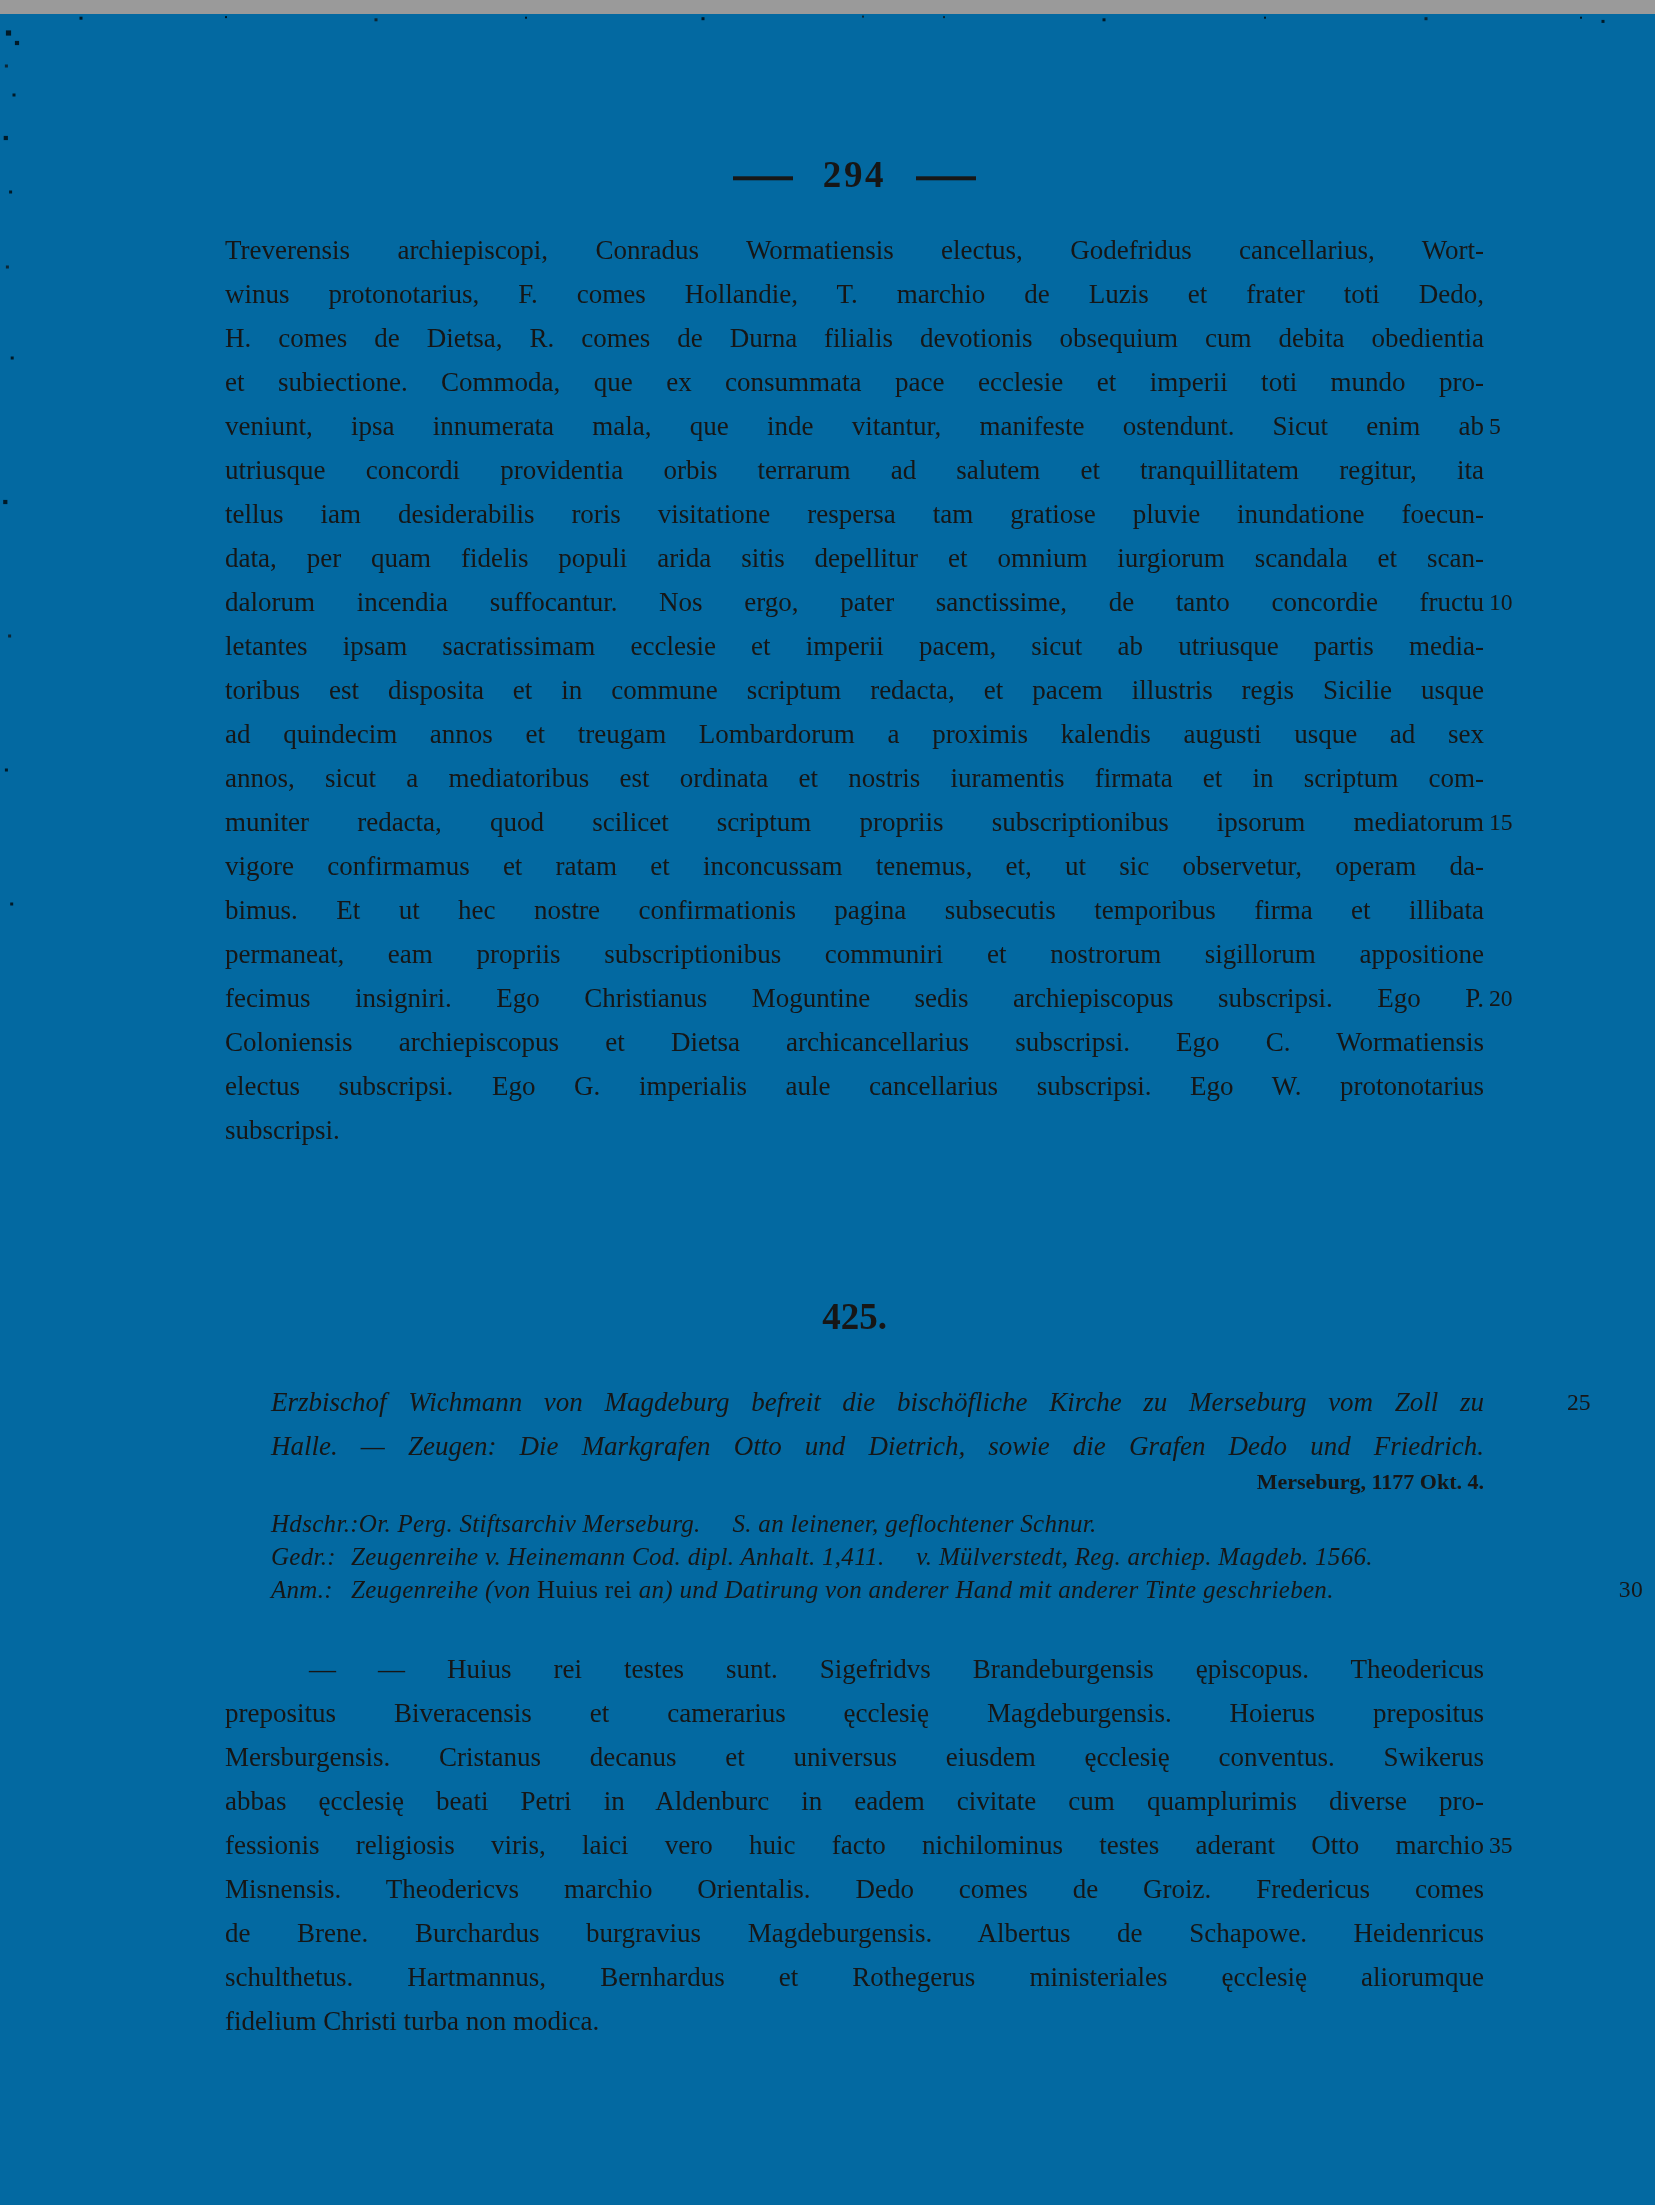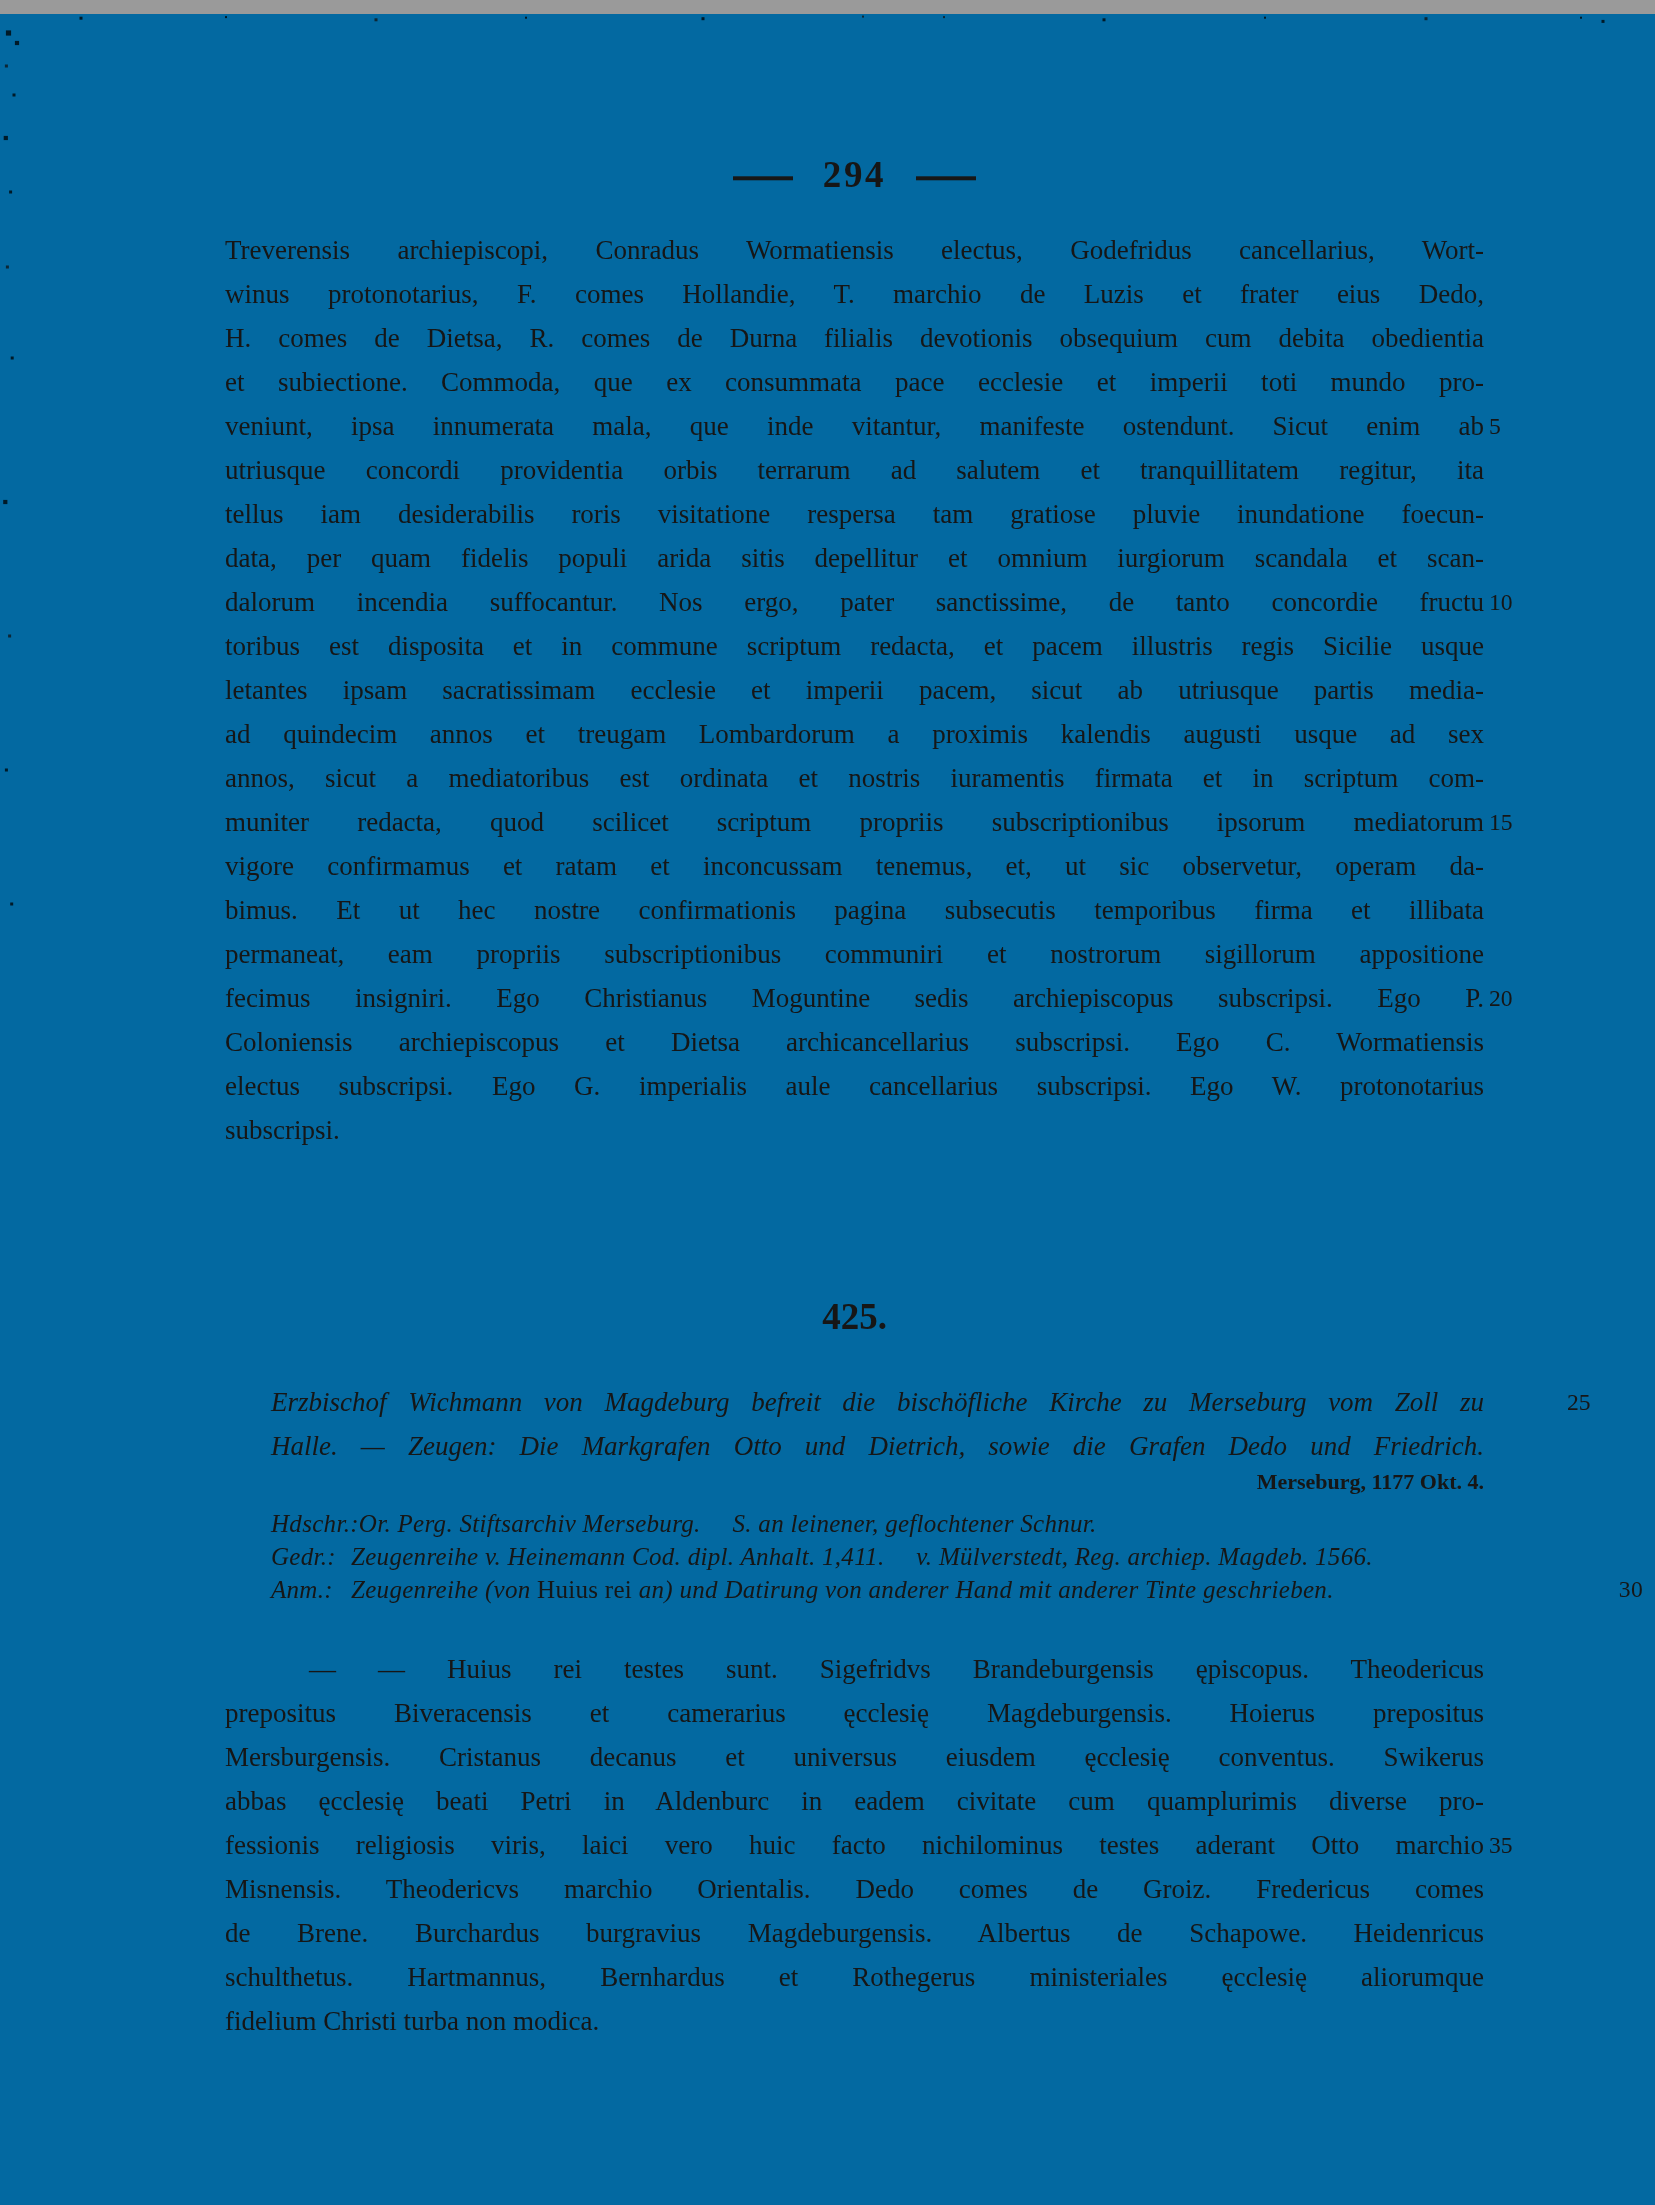--- a/index.html
+++ b/index.html
@@ -166,30 +166,30 @@
   <div class="noise"></div>
 
   <header class="p-header">
     <span class="rule"></span>
     <span class="pagenum">294</span>
     <span class="rule"></span>
   </header>
 
   <section class="tblock para1">
     <div class="bl jl"><span class="lt">Treverensis archiepiscopi, Conradus Wormatiensis electus, Godefridus cancellarius, Wort-</span><span class="ln"></span></div>
-    <div class="bl jl"><span class="lt">winus protonotarius, F. comes Hollandie, T. marchio de Luzis et frater eius Dedo,</span><span class="ln"></span></div>
+    <div class="bl jl"><span class="lt">winus protonotarius, F. comes Hollandie, T. marchio de Luzis et frater toti Dedo,</span><span class="ln"></span></div>
     <div class="bl jl"><span class="lt">H. comes de Dietsa, R. comes de Durna filialis devotionis obsequium cum debita obedientia</span><span class="ln"></span></div>
     <div class="bl jl"><span class="lt">et subiectione. Commoda, que ex consummata pace ecclesie et imperii toti mundo pro-</span><span class="ln"></span></div>
     <div class="bl jl"><span class="lt">veniunt, ipsa innumerata mala, que inde vitantur, manifeste ostendunt. Sicut enim ab</span><span class="ln">5</span></div>
     <div class="bl jl"><span class="lt">utriusque concordi providentia orbis terrarum ad salutem et tranquillitatem regitur, ita</span><span class="ln"></span></div>
     <div class="bl jl"><span class="lt">tellus iam desiderabilis roris visitatione respersa tam gratiose pluvie inundatione foecun-</span><span class="ln"></span></div>
     <div class="bl jl"><span class="lt">data, per quam fidelis populi arida sitis depellitur et omnium iurgiorum scandala et scan-</span><span class="ln"></span></div>
     <div class="bl jl"><span class="lt">dalorum incendia suffocantur. Nos ergo, pater sanctissime, de tanto concordie fructu</span><span class="ln">10</span></div>
+    <div class="bl jl"><span class="lt">letantes ipsam sacratissimam ecclesie et imperii pacem, sicut ab utriusque partis media-</span><span class="ln"></span></div>
     <div class="bl jl"><span class="lt">toribus est disposita et in commune scriptum redacta, et pacem illustris regis Sicilie usque</span><span class="ln"></span></div>
-    <div class="bl jl"><span class="lt">letantes ipsam sacratissimam ecclesie et imperii pacem, sicut ab utriusque partis media-</span><span class="ln"></span></div>
     <div class="bl jl"><span class="lt">ad quindecim annos et treugam Lombardorum a proximis kalendis augusti usque ad sex</span><span class="ln"></span></div>
     <div class="bl jl"><span class="lt">annos, sicut a mediatoribus est ordinata et nostris iuramentis firmata et in scriptum com-</span><span class="ln"></span></div>
     <div class="bl jl"><span class="lt">muniter redacta, quod scilicet scriptum propriis subscriptionibus ipsorum mediatorum</span><span class="ln">15</span></div>
     <div class="bl jl"><span class="lt">vigore confirmamus et ratam et inconcussam tenemus, et, ut sic observetur, operam da-</span><span class="ln"></span></div>
     <div class="bl jl"><span class="lt">bimus. Et ut hec nostre confirmationis pagina subsecutis temporibus firma et illibata</span><span class="ln"></span></div>
     <div class="bl jl"><span class="lt">permaneat, eam propriis subscriptionibus communiri et nostrorum sigillorum appositione</span><span class="ln"></span></div>
     <div class="bl jl"><span class="lt">fecimus insigniri. Ego Christianus Moguntine sedis archiepiscopus subscripsi. Ego P.</span><span class="ln">20</span></div>
     <div class="bl jl"><span class="lt">Coloniensis archiepiscopus et Dietsa archicancellarius subscripsi. Ego C. Wormatiensis</span><span class="ln"></span></div>
     <div class="bl jl"><span class="lt">electus subscripsi. Ego G. imperialis aule cancellarius subscripsi. Ego W. protonotarius</span><span class="ln"></span></div>
     <div class="bl el"><span class="lt">subscripsi.</span><span class="ln"></span></div>

